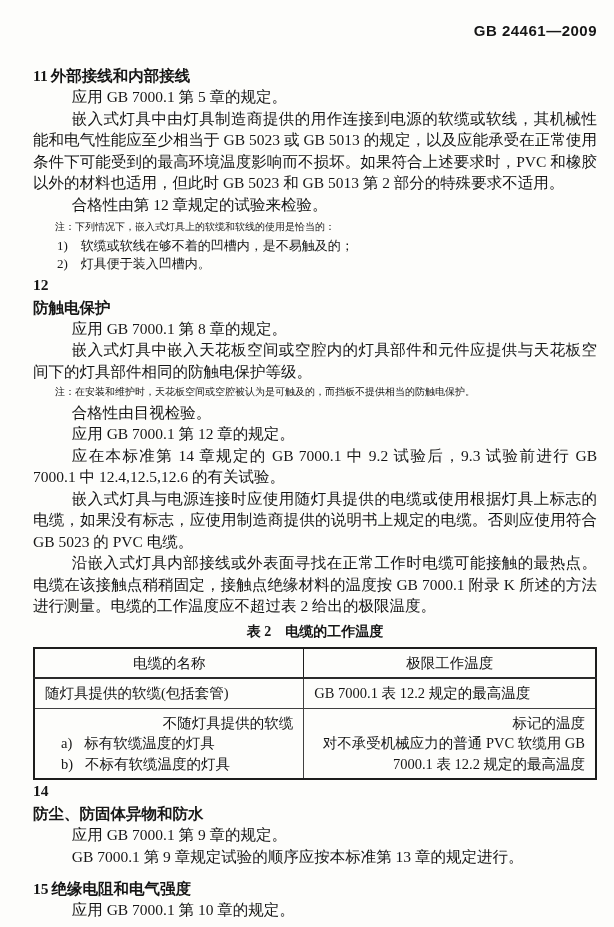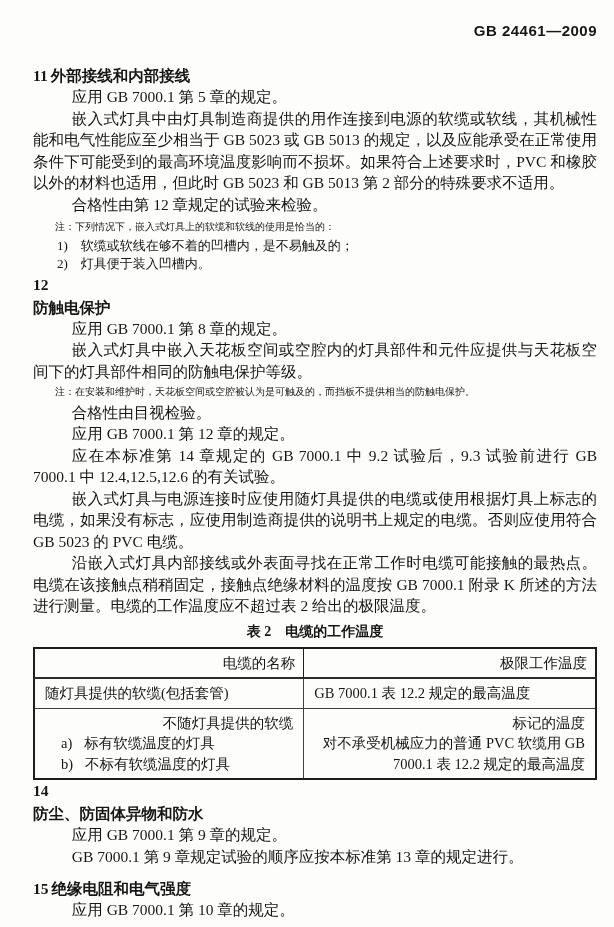--- a/index.html
+++ b/index.html
@@ -68,21 +68,21 @@
   table.tbl{
     width:100%;
     border-collapse:collapse;
     border:2px solid #1d1d1d;
     margin-top:6px;
     font-size:14.5px;
     line-height:20.5px;
   }
   table.tbl th{
     font-weight:normal;
-    text-align:right;
+    text-align:center;
     border:1px solid #1d1d1d;
     border-bottom:2px solid #2b2b2b;
     padding:4px 8px;
   }
   table.tbl td{
     border:1px solid #404040;
     vertical-align:top;
     padding:4px 10px;
   }
   .col-name{width:48%;}

